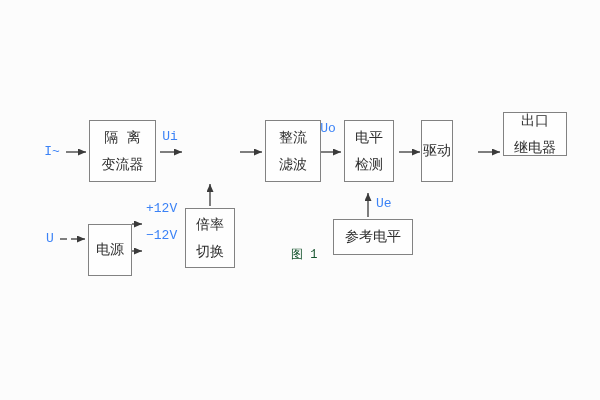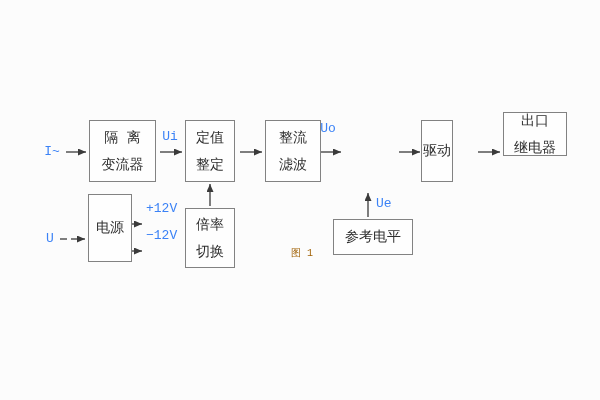--- a/index.html
+++ b/index.html
@@ -40,22 +40,22 @@
     position: absolute;
     font-size: 13px;
     line-height: 15px;
     color: #3b82f6;
     white-space: nowrap;
   }
   .lbl.center { text-align: center; }
 
   .caption {
     position: absolute;
-    font-size: 10px;
-    color: #a16207;
+    font-size: 12px;
+    color: #14532d;
     white-space: nowrap;
   }
 </style>
 </head>
 <body>
 
 <div class="stage">
 
   <svg class="wires" viewBox="0 0 600 400" xmlns="http://www.w3.org/2000/svg">
     <defs>
@@ -77,41 +77,41 @@
       <line x1="210" y1="206" x2="210" y2="184" marker-end="url(#ah)"></line>
       <line x1="368" y1="217" x2="368" y2="193" marker-end="url(#ah)"></line>
     </g>
   </svg>
 
   <div class="box" style="left:89px; top:120px; width:67px; height:62px">
     <span>隔 离</span>
     <span>变流器</span>
   </div>
 
-  <div class="box" style="left:185px; top:120px; width:50px; height:62px">
-    <span>定值</span>
-    <span>整定</span>
-  </div>
 
   <div class="box" style="left:265px; top:120px; width:56px; height:62px">
     <span>整流</span>
     <span>滤波</span>
   </div>
 
+  <div class="box" style="left:344px; top:120px; width:50px; height:62px">
+    <span>电平</span>
+    <span>检测</span>
+  </div>
 
   <div class="box" style="left:421px; top:120px; width:32px; height:62px">
     <span>驱动</span>
   </div>
 
   <div class="box" style="left:503px; top:112px; width:64px; height:44px">
     <span>出口</span>
     <span>继电器</span>
   </div>
 
-  <div class="box" style="left:88px; top:194px; width:44px; height:68px">
+  <div class="box" style="left:88px; top:224px; width:44px; height:52px">
     <span>电源</span>
   </div>
 
   <div class="box" style="left:185px; top:208px; width:50px; height:60px">
     <span>倍率</span>
     <span>切换</span>
   </div>
 
   <div class="box" style="left:333px; top:219px; width:80px; height:36px">
     <span>参考电平</span>

